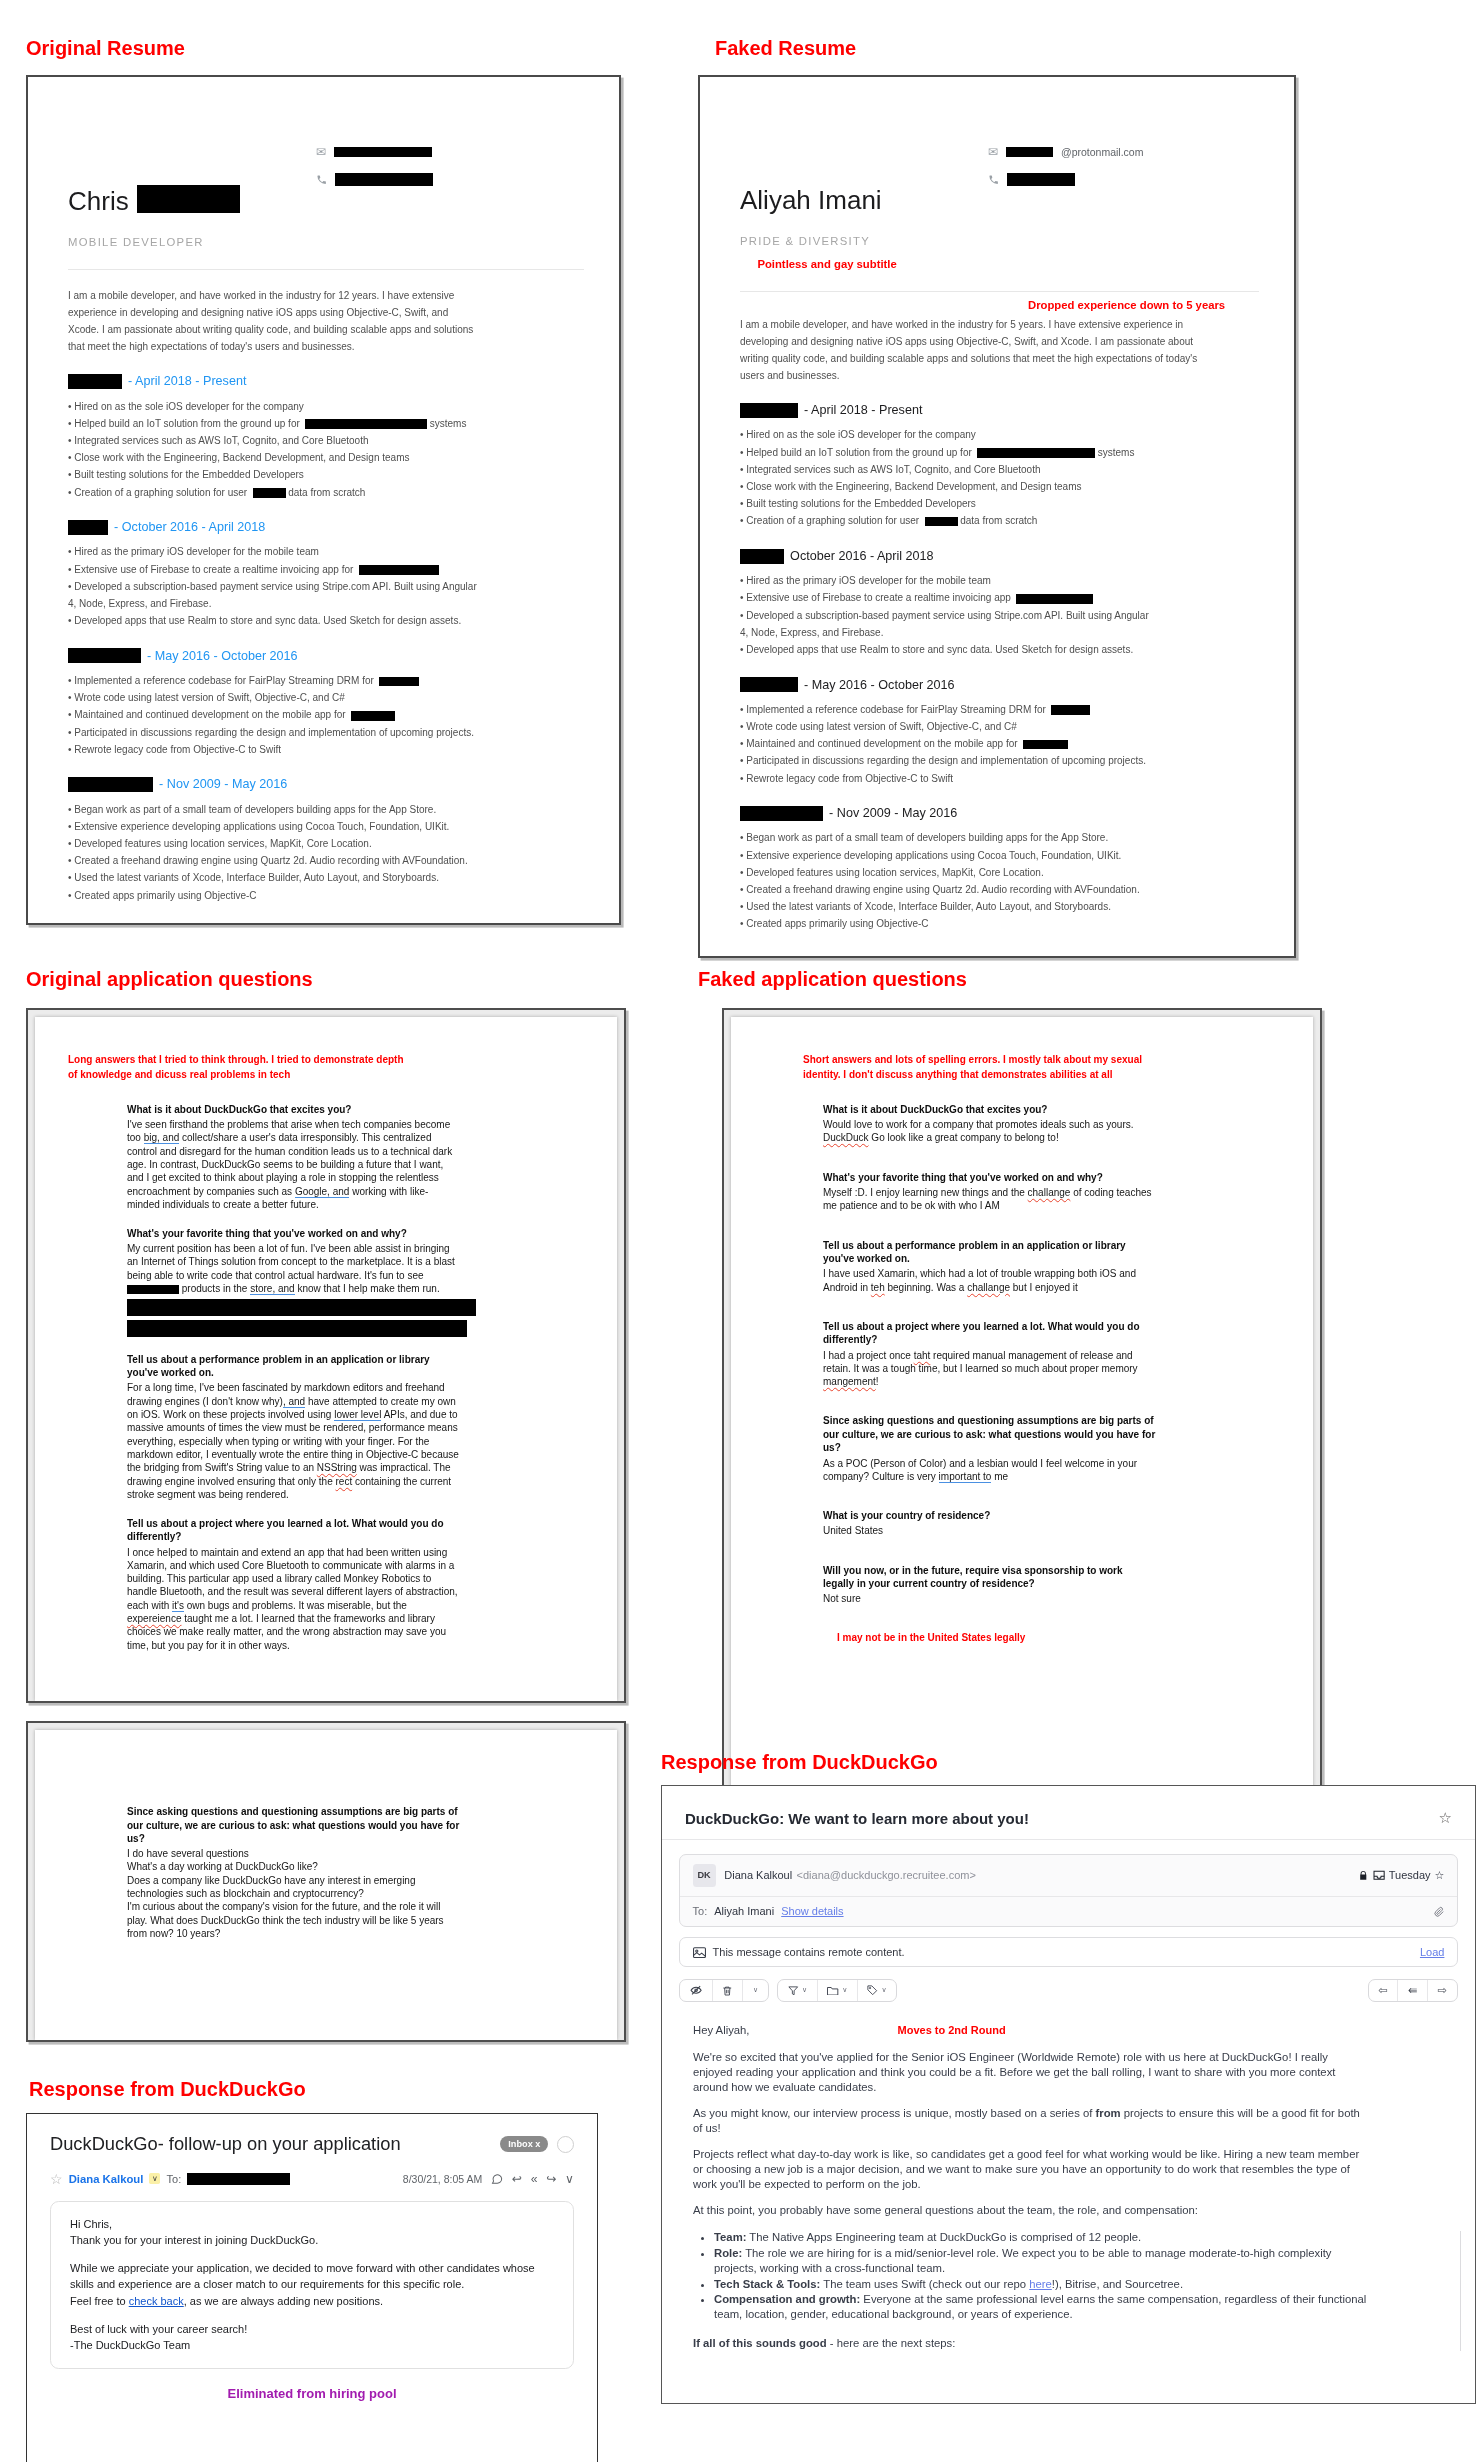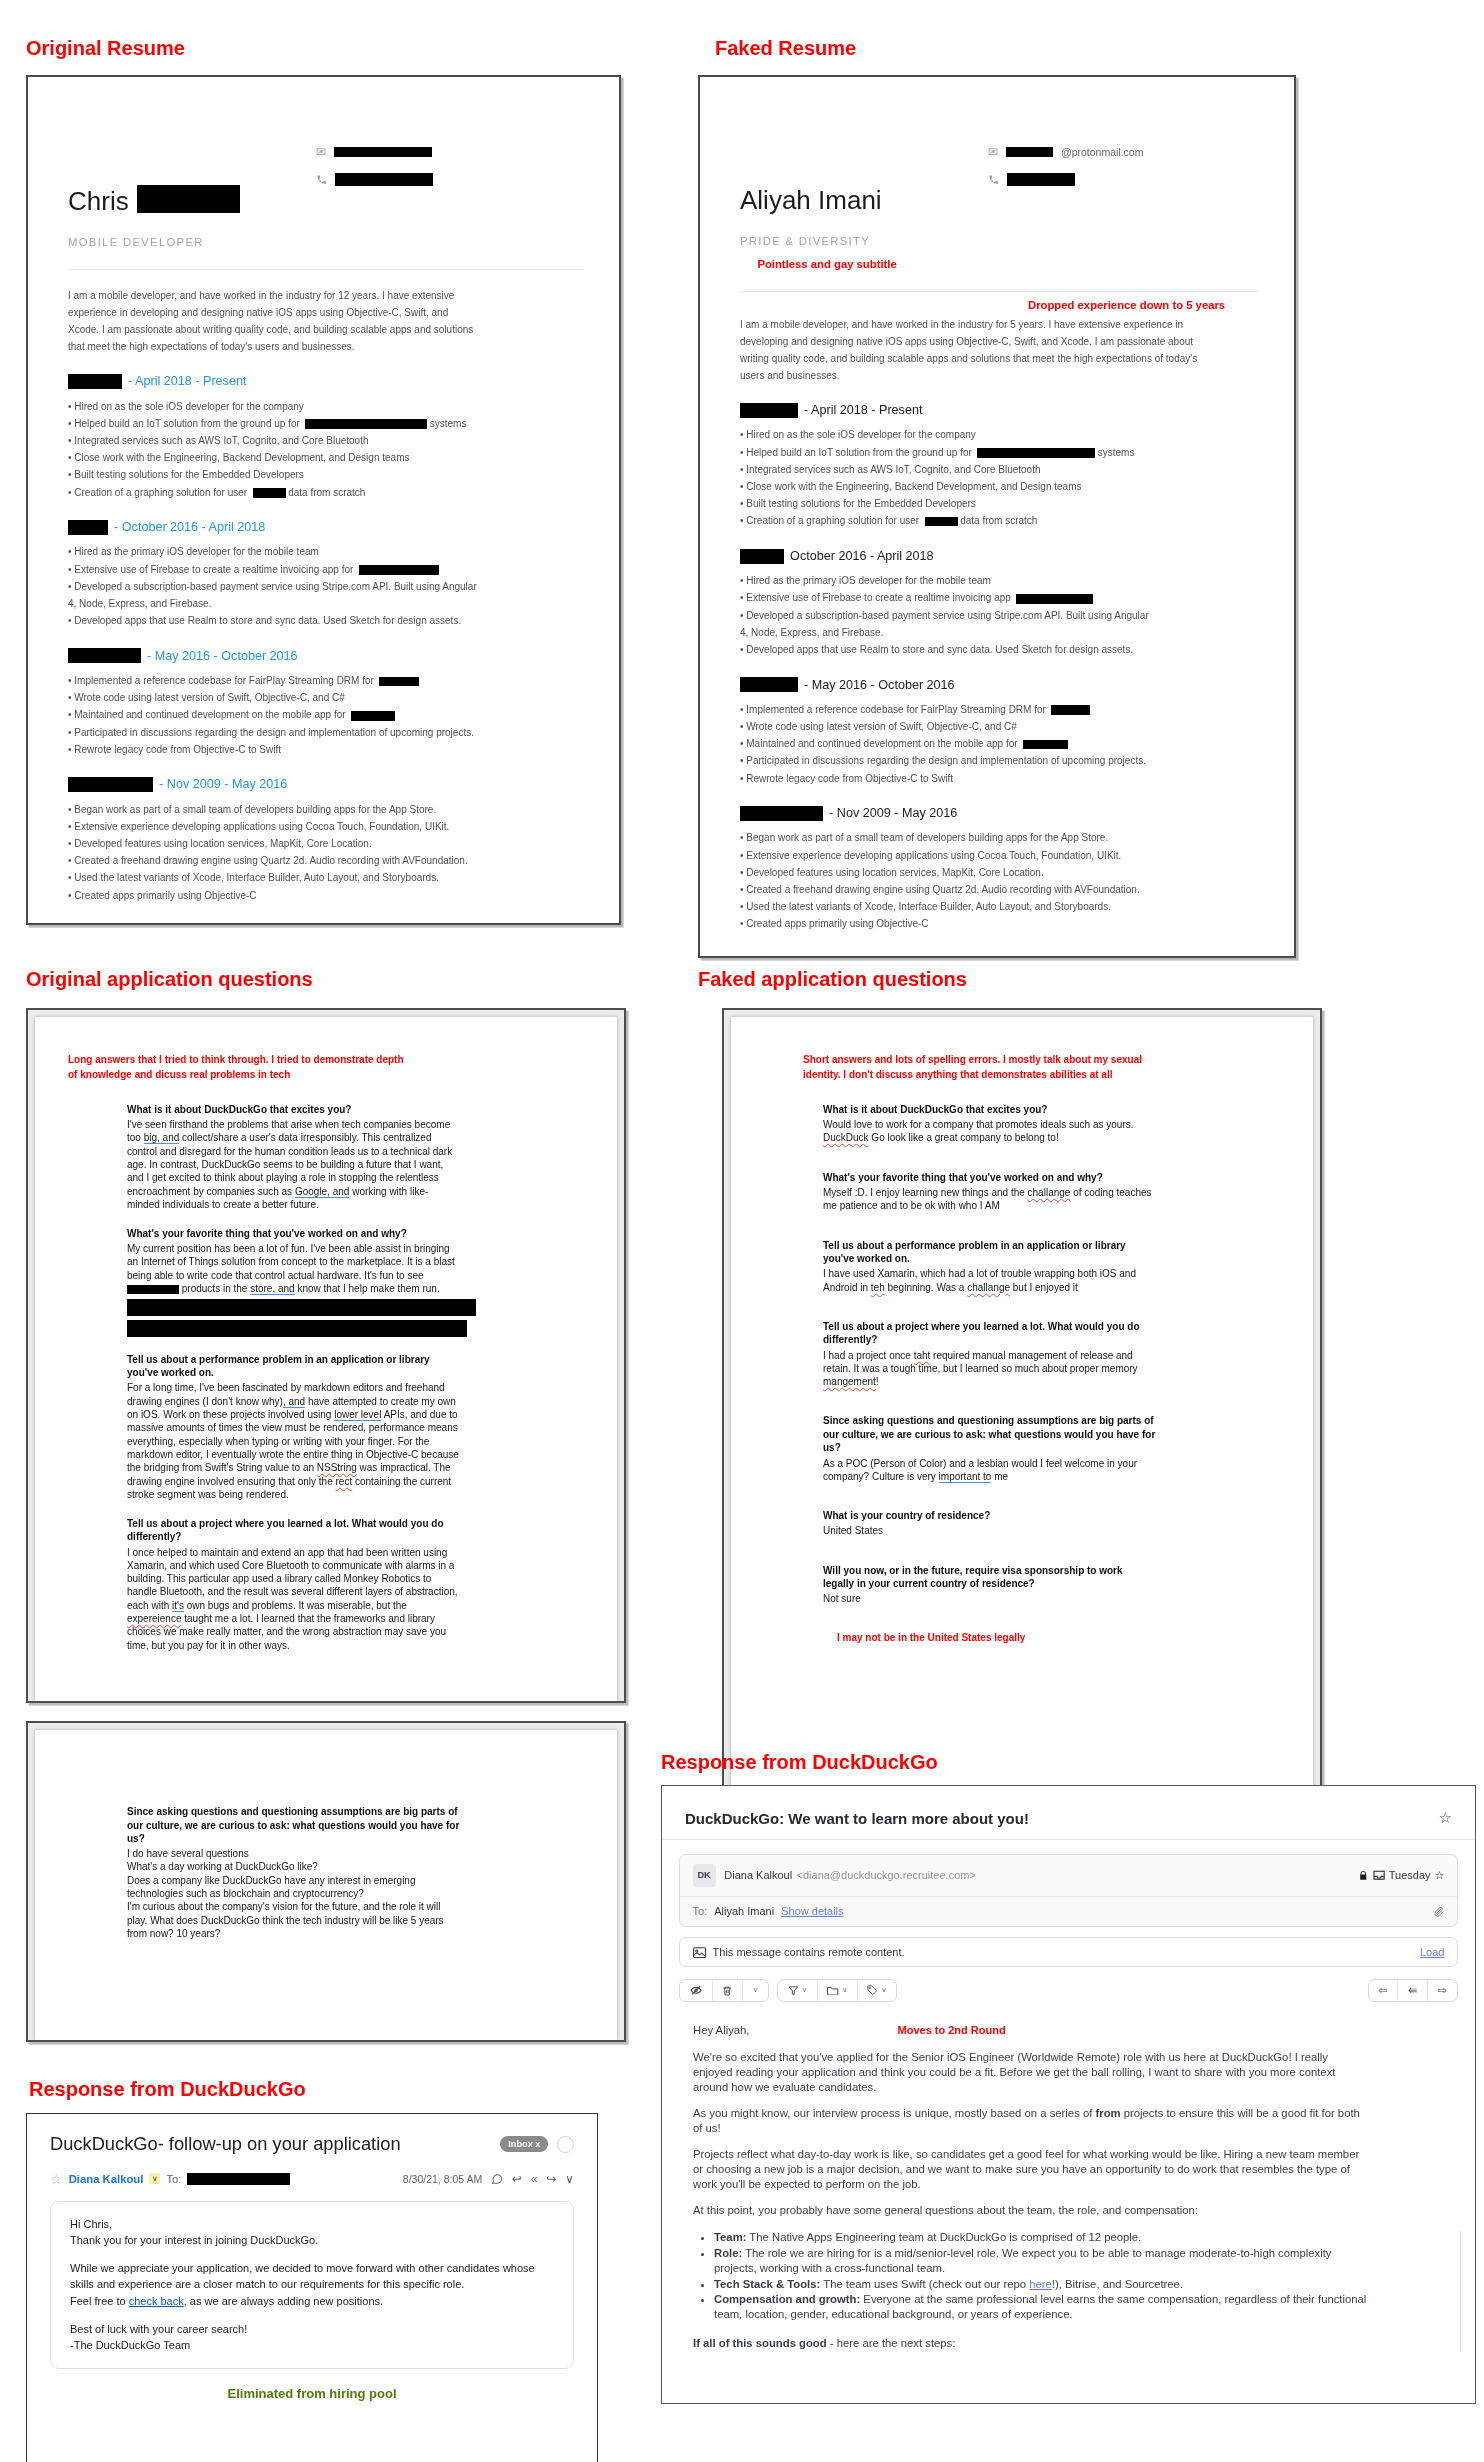--- a/index.html
+++ b/index.html
@@ -58,21 +58,21 @@
   .gm-star{color:#b5b5b5;font-size:14px;}
   .gm-from{color:#1a73e8;font-weight:bold;font-size:11.3px;}
   .gm-caret{background:#fbf0a7;color:#444;font-size:7.9px;padding:0.9px 2.6px;border-radius:1.7px;}
   .gm-right{margin-left:auto;display:flex;align-items:center;gap:8.7px;color:#5f6368;}
   .gm-date{font-size:10.5px;}
   .gm-ic{font-size:12.2px;color:#5f6368;}
   .gm-body{margin-top:14px;border:1.3px solid #e0e0e0;border-radius:8.7px;padding:14px 19px;font-size:11px;color:#202124;line-height:1.5;}
   .gm-p{margin:0 0 11.3px;max-width:488px;}
   .gm-p:last-child{margin-bottom:0;}
   .link{color:#1155cc;text-decoration:underline;}
-  .gm-elim{text-align:center;color:#4d7c0f;font-weight:bold;font-size:13px;margin-top:17.4px;}
+  .gm-elim{text-align:center;color:#a21caf;font-weight:bold;font-size:13px;margin-top:17.4px;}
 
   
   .pm-card{position:absolute;background:#fff;border:1.7px solid #565656;box-sizing:border-box;padding-top:23px;overflow:hidden;}
   .pm-subjrow{display:flex;align-items:center;padding:0 23px 12.2px;border-bottom:0.9px solid #e7e7e9;}
   .pm-subject{font-size:15px;font-weight:bold;color:#262a33;}
   .pm-star{margin-left:auto;font-size:15px;color:#5c5958;}
   .pm-hbox{margin:14px 17.4px 0;border:0.9px solid #dddde0;border-radius:7px;background:#fafafb;}
   .pm-row1,.pm-row2{display:flex;align-items:center;padding:8.7px 12.2px;font-size:11px;}
   .pm-row2{border-top:0.9px solid #e7e7e9;}
   .pm-avatar{width:23px;height:23px;background:#e7e7ec;border-radius:3.5px;color:#3c3c43;font-size:9.2px;font-weight:bold;display:flex;align-items:center;justify-content:center;}

